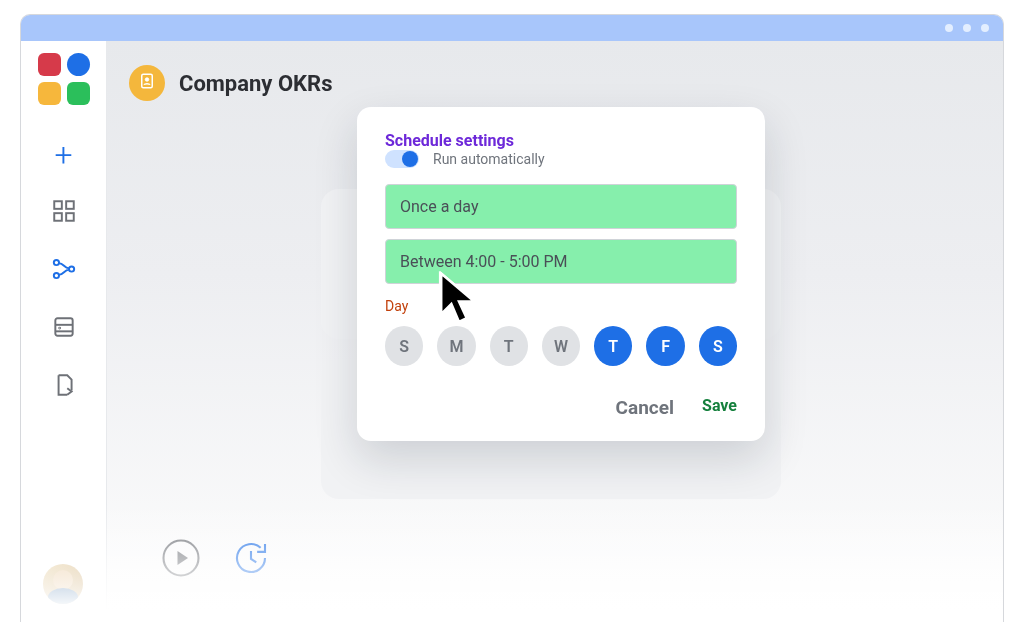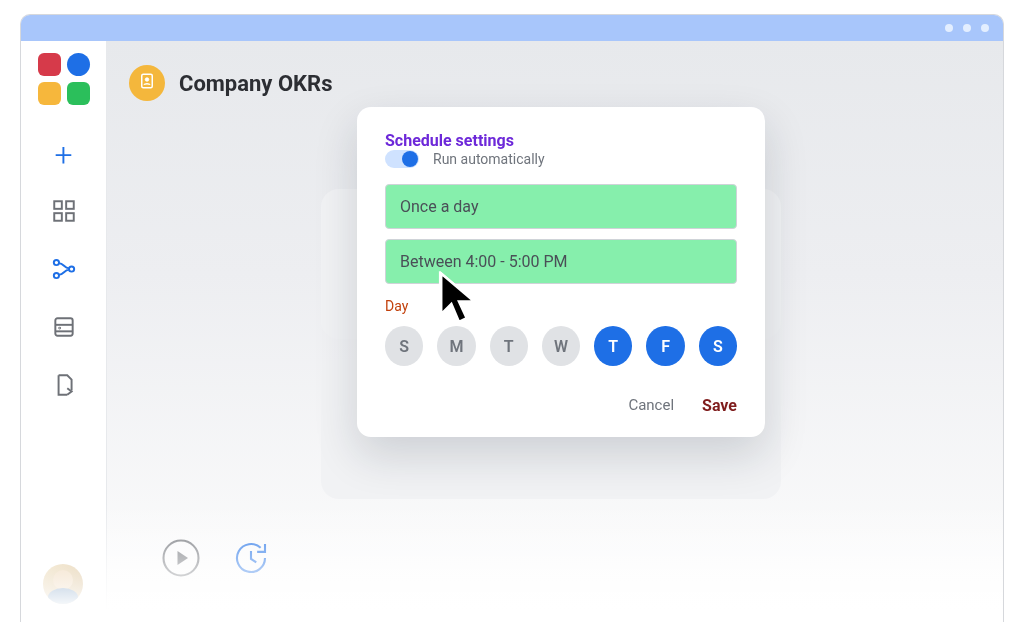--- a/index.html
+++ b/index.html
@@ -103,22 +103,22 @@
   .section-label { font-size: 14px; color:#c2410c; margin: 14px 0 12px; }
   .days { display:flex; gap: 14px; }
   .day {
     width: 40px; height: 40px; border-radius: 50%; background:#e0e2e5; color:#6f747c;
     font-size: 16px; font-weight: 600; display:flex; align-items:center; justify-content:center;
     cursor:pointer;
   }
   .day.on { background:#1e6fe6; color:#fff; }
 
   .modal-actions { display:flex; justify-content:flex-end; gap: 28px; margin-top: 30px; }
-  .btn-cancel { color:#6f747c; font-size:15px; font-weight:400; cursor:pointer; }
-  .btn-save   { color:#7f1d1d; font-size:16px; font-weight:700; cursor:pointer; }
+  .btn-cancel { color:#6f747c; font-size:19px; font-weight:700; cursor:pointer; }
+  .btn-save   { color:#15803d; font-size:16px; font-weight:700; cursor:pointer; }
 
   
   .cursor { position:absolute; left:416px; top:230px; width:44px; height:56px; pointer-events:none; }
   .cursor svg { width:100%; height:100%; filter: drop-shadow(1px 1px 0 #fff) drop-shadow(-1px 0 0 #fff); }
 
   
   .fade { position:absolute; left:0; right:0; bottom:0; height:120px;
     background: linear-gradient(180deg, rgba(255,255,255,0) 0%, #ffffff 90%); pointer-events:none; }
 </style>
 </head>

